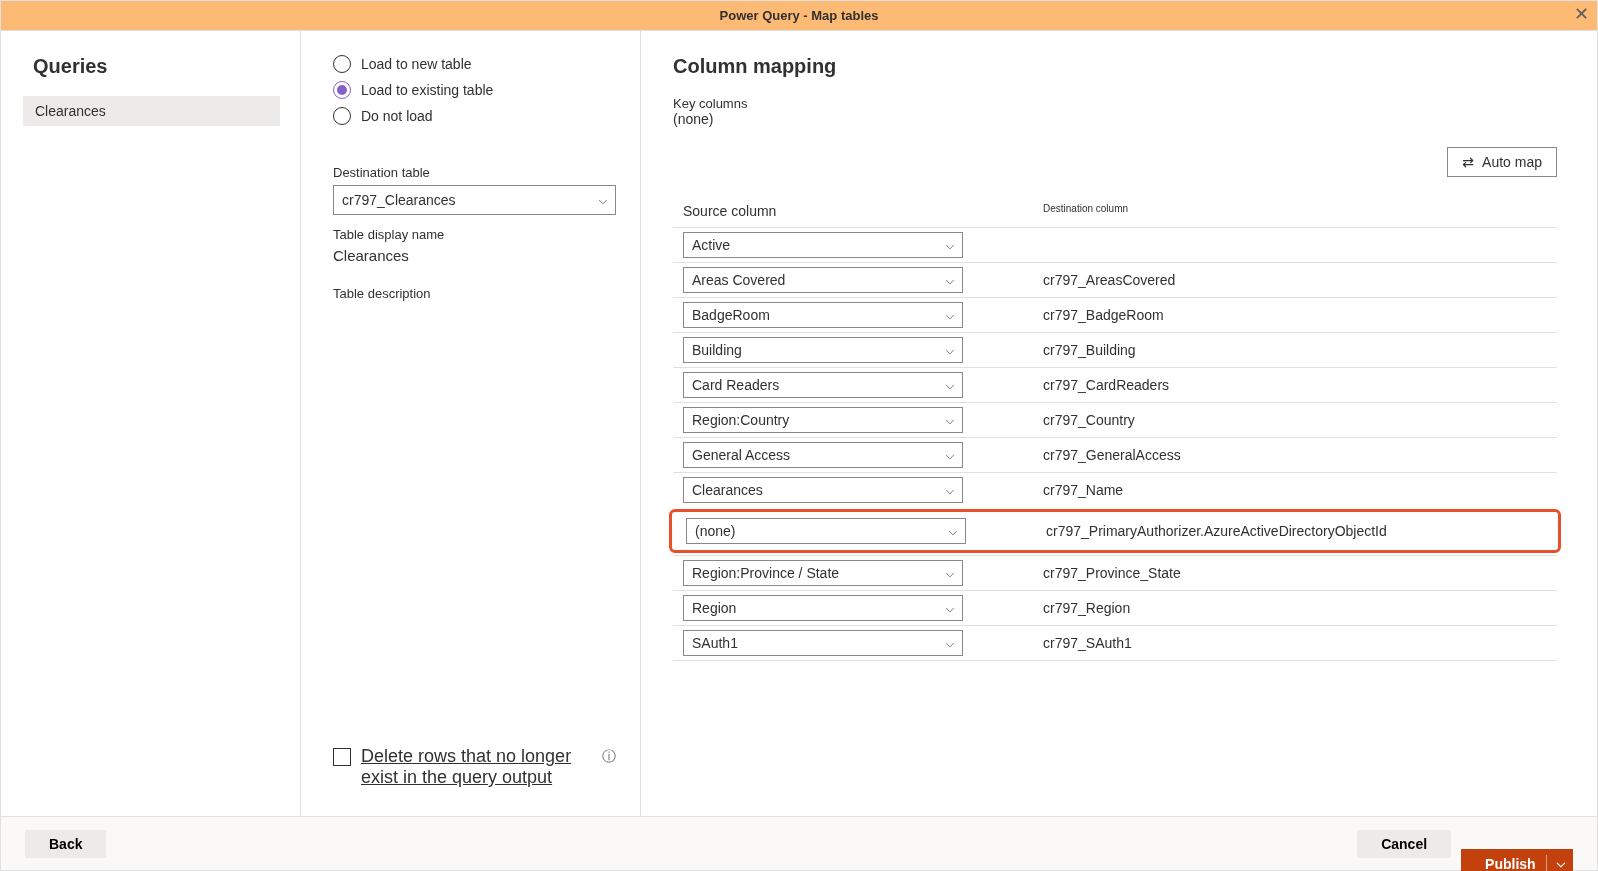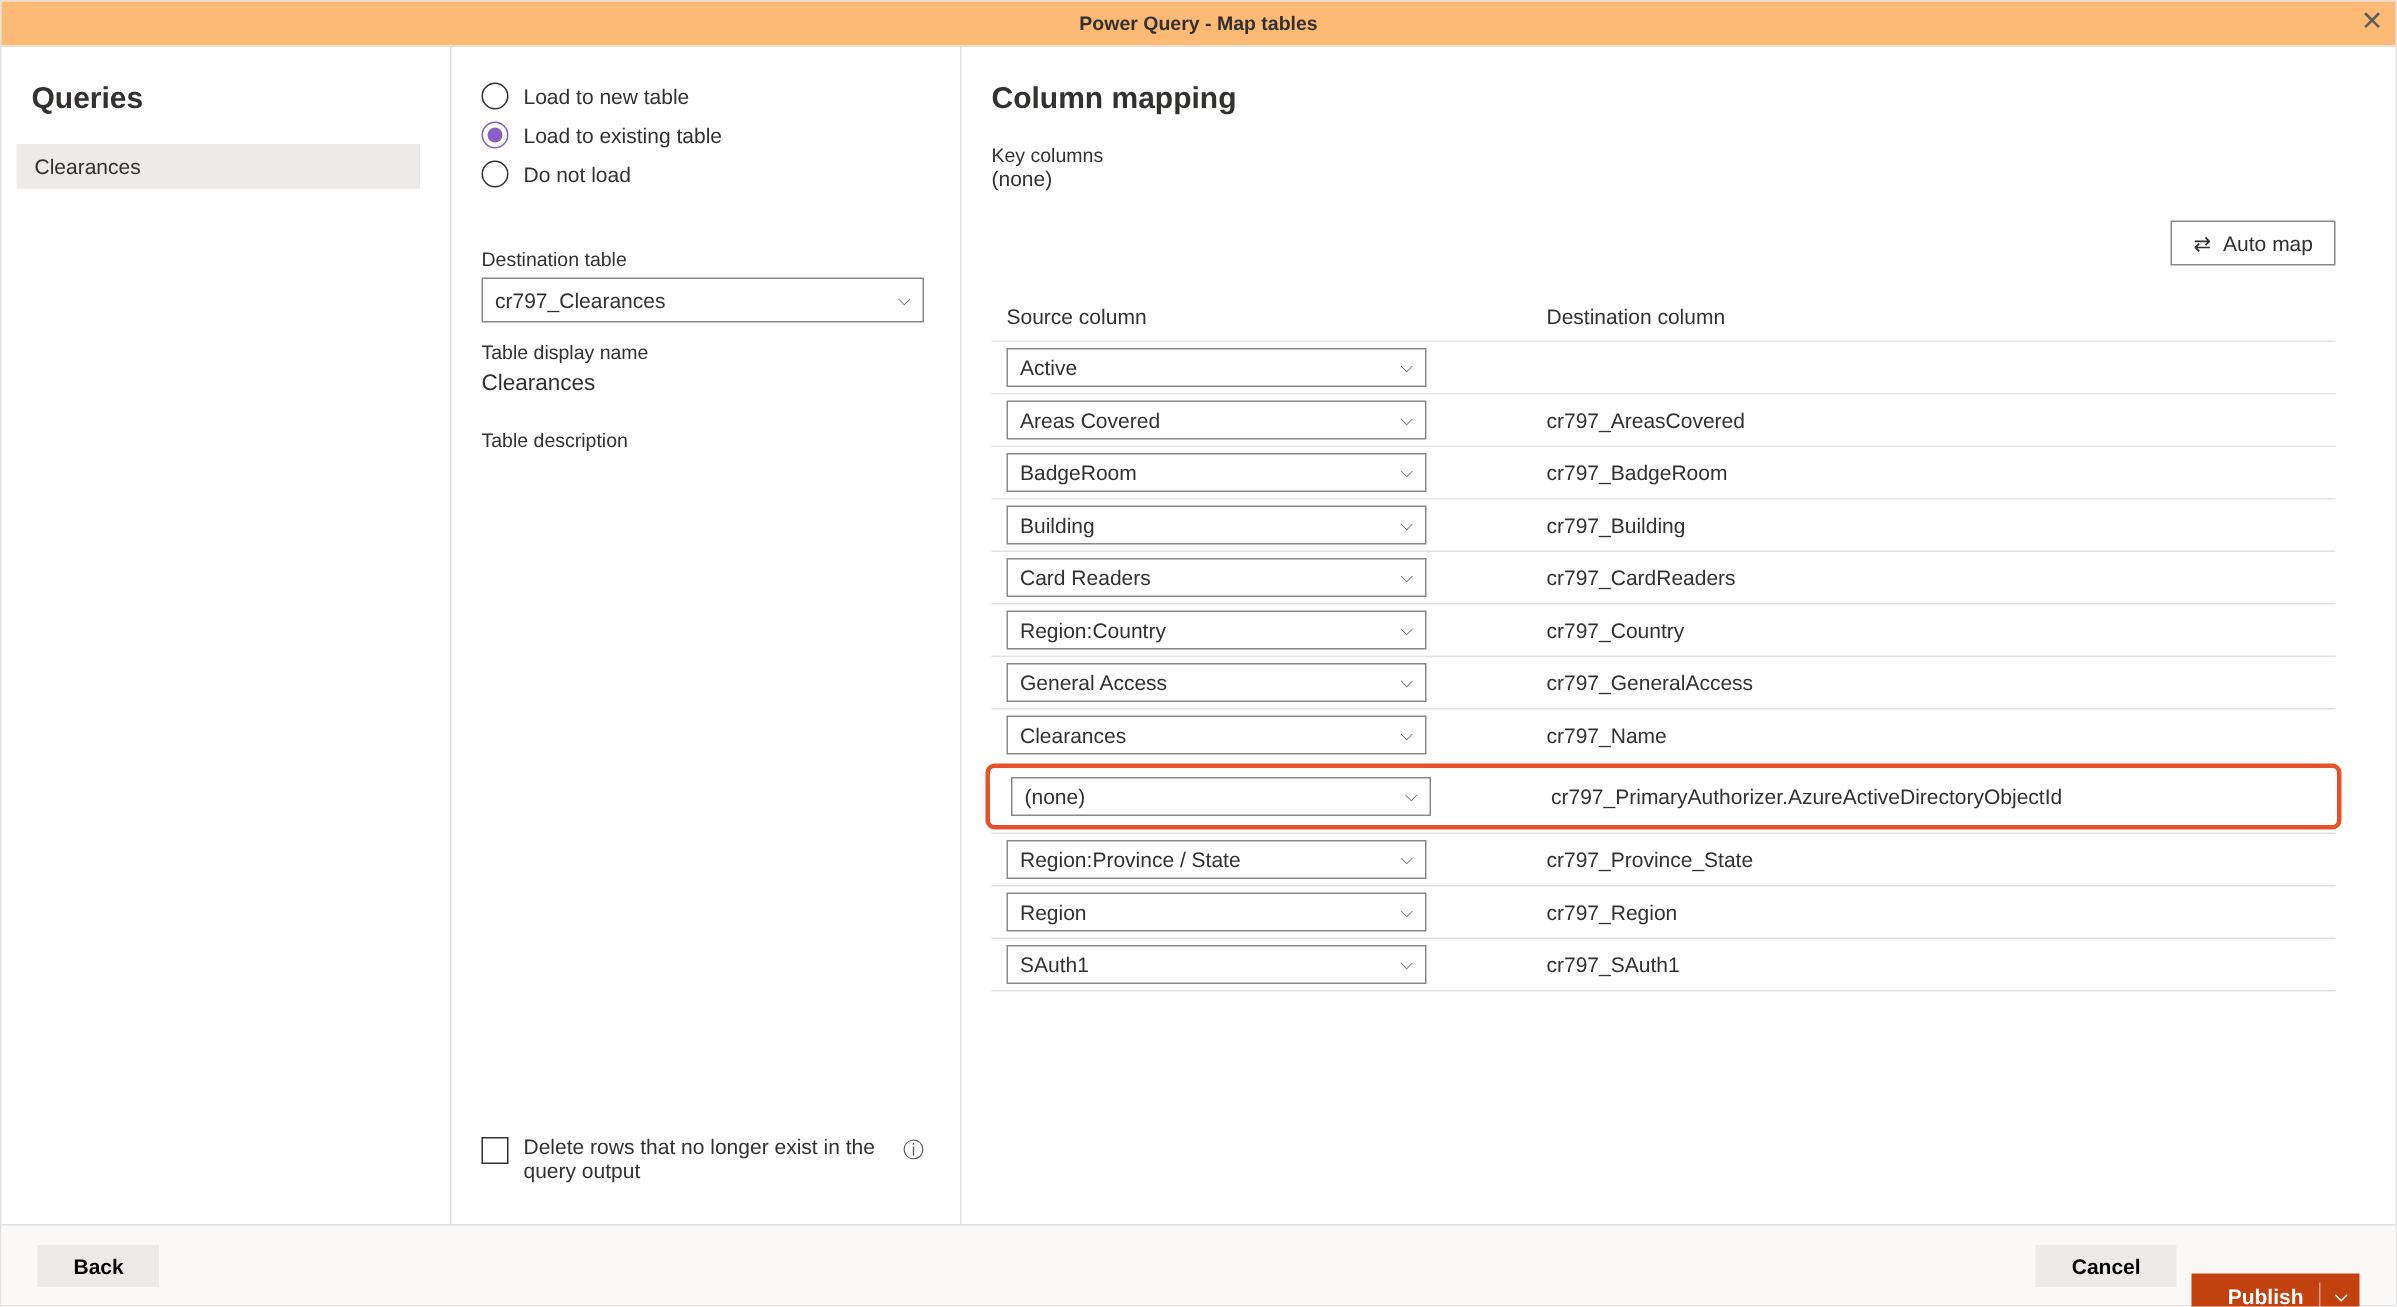--- a/index.html
+++ b/index.html
@@ -42,21 +42,21 @@
       cursor: pointer;
       color: #605e5c;
       line-height: 1;
     }
     .content {
       flex: 1;
       display: flex;
       overflow: hidden;
     }
     .col {
-      padding: 24px 24px 16px 20px;
+      padding: 24px 24px 16px 32px;
     }
     .col-queries {
       width: 300px;
       border-right: 1px solid #e1e1e1;
     }
     .col-load {
       width: 340px;
       border-right: 1px solid #e1e1e1;
       display: flex;
       flex-direction: column;
@@ -143,22 +143,23 @@
       padding-bottom: 12px;
     }
     .checkbox-box {
       width: 18px;
       height: 18px;
       border: 1px solid #323130;
       flex-shrink: 0;
       margin-top: 2px;
     }
     .checkbox-label {
-      font-size: 14px;
-      flex: 1;
+      font-size: 18px;
+      flex: 1;
+      text-decoration: underline;
     }
     .info-icon {
       color: #605e5c;
       font-size: 14px;
       margin-top: 2px;
     }
     .key-columns {
       margin-bottom: 20px;
     }
     .key-label {
@@ -188,21 +189,21 @@
       padding-bottom: 8px;
     }
     .mapping-header .src-col {
       width: 360px;
       padding-left: 10px;
       font-size: 14px;
     }
     .mapping-header .dst-col {
       flex: 1;
       padding-left: 10px;
-      font-size: 14px;
+      font-size: 10px;
     }
     .mapping-row {
       display: flex;
       align-items: center;
       border-top: 1px solid #e1e1e1;
       padding: 4px 0;
       min-height: 34px;
     }
     .mapping-table > .mapping-row:last-child {
       border-bottom: 1px solid #e1e1e1;

